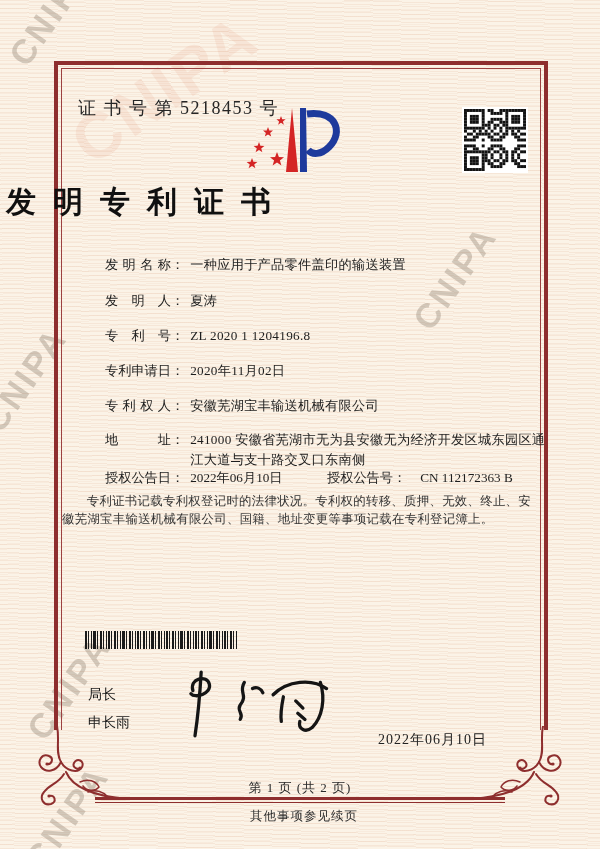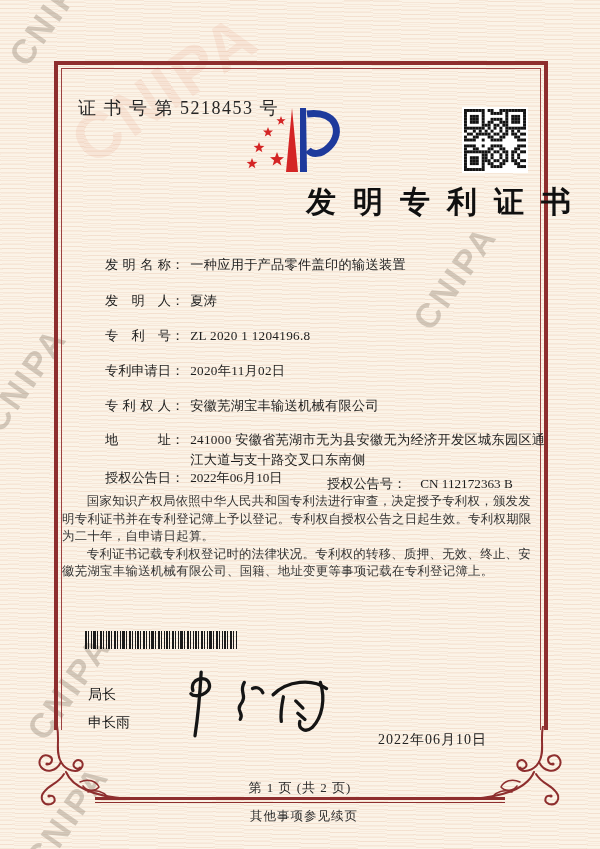--- a/index.html
+++ b/index.html
@@ -13,27 +13,27 @@
     font-size:34px;letter-spacing:3px;color:rgba(150,135,120,0.40);
     transform:rotate(-55deg);pointer-events:none;white-space:nowrap;}
   .wm-pink{font-size:64px;color:rgba(222,138,112,0.13);transform:rotate(-35deg);}
   .frame{position:absolute;left:54px;top:61px;width:494px;height:669px;
     box-sizing:border-box;border:4px solid #8e2e2e;border-bottom:none;}
   .frame-inner{position:absolute;left:3px;right:3px;top:3px;bottom:0;
     border:1px solid #9c4040;border-bottom:none;}
   .cert-no{position:absolute;left:78px;top:96px;font-size:18px;letter-spacing:1.5px;color:#262626;}
   .logo{position:absolute;left:230px;top:102px;width:140px;height:74px;}
   .qr{position:absolute;left:462px;top:107px;width:66px;height:66px;background:#fff;padding:2px;box-sizing:border-box;}
-  .title{position:absolute;left:0;right:12px;top:182px;text-align:right;font-size:30px;
+  .title{position:absolute;left:0;right:4px;top:182px;text-align:left;font-size:30px;
     font-weight:700;letter-spacing:17px;padding-left:6px;color:#101010;}
   .row{position:absolute;left:82px;font-size:13.2px;line-height:20px;color:#1d1d1d;margin-left:23px;}
   .f-label{display:inline-block;width:66px;text-align:justify;text-align-last:justify;vertical-align:top;}
   .f-colon{margin-right:6px;vertical-align:top;display:inline-block;}
   .f-value{display:inline-block;width:368px;vertical-align:top;letter-spacing:0.3px;}
-  .grant2{position:absolute;left:222px;top:6px;white-space:nowrap;}
+  .grant2{position:absolute;left:222px;top:0;white-space:nowrap;}
   .grant2 .g2v{margin-left:8px;}
   .paras{position:absolute;left:62px;top:493px;width:477px;}
   .paras p{margin:0;text-indent:2em;font-size:12.4px;line-height:17.6px;letter-spacing:0.3px;color:#333;}
   .barcode{position:absolute;left:85px;top:631px;width:158px;height:18px;}
   .director{position:absolute;left:88px;top:680px;font-family:"Liberation Sans",sans-serif;
     font-size:14px;font-weight:400;line-height:28px;color:#181818;}
   .sig{position:absolute;left:158px;top:666px;width:185px;height:78px;}
   .issue-date{position:absolute;left:378px;top:731px;font-size:14px;letter-spacing:1px;color:#222;}
   .page-info{position:absolute;left:0;right:0;top:779px;text-align:center;font-size:13px;letter-spacing:1px;color:#2a2a2a;}
   .hline1{position:absolute;left:95px;top:797px;width:410px;height:3px;background:#8e2e2e;}
@@ -335,21 +335,20 @@
   <span class="f-label">地址</span><span class="f-colon">：</span><span class="f-value">241000 安徽省芜湖市无为县安徽无为经济开发区城东园区通江大道与支十路交叉口东南侧</span>
 </div>
 <div class="row" style="top:468px;width:460px">
   <span class="f-label">授权公告日</span><span class="f-colon">：</span><span>2022年06月10日</span>
   <span class="grant2">
     <span class="f-label">授权公告号</span><span class="f-colon">：</span><span class="g2v">CN 112172363 B</span>
   </span>
 </div>
 
 <div class="paras">
-  <p>国家知识产权局依照中华人民共和国专利法进行审查，决定授予专利权，颁发发明专利证书并在专利登记簿上予以登记。专利权自授权公告之日起生效。专利权期限为二十年，自申请日起算。</p>
   <p>专利证书记载专利权登记时的法律状况。专利权的转移、质押、无效、终止、安徽芜湖宝丰输送机械有限公司、国籍、地址变更等事项记载在专利登记簿上。</p>
 </div>
 
 <svg class="barcode" viewBox="0 0 158 18" preserveAspectRatio="none">
   <g id="barcode-bars" fill="#1a1a1a">
       <rect x="0" y="0" width="2" height="18"></rect>
       <rect x="3" y="0" width="1" height="18"></rect>
       <rect x="6" y="0" width="1" height="18"></rect>
       <rect x="8" y="0" width="3" height="18"></rect>
       <rect x="12" y="0" width="1" height="18"></rect>

